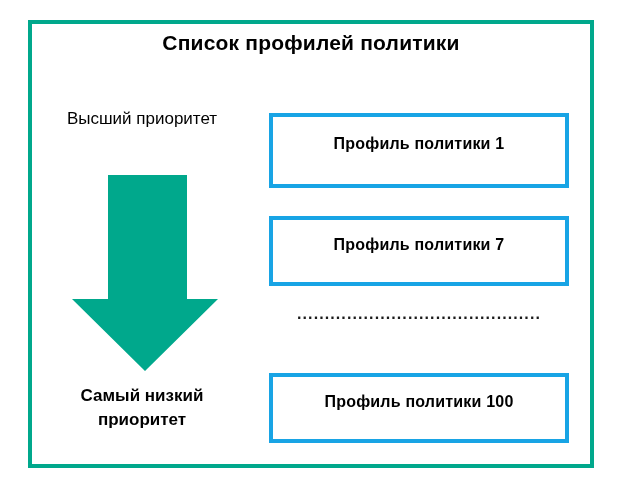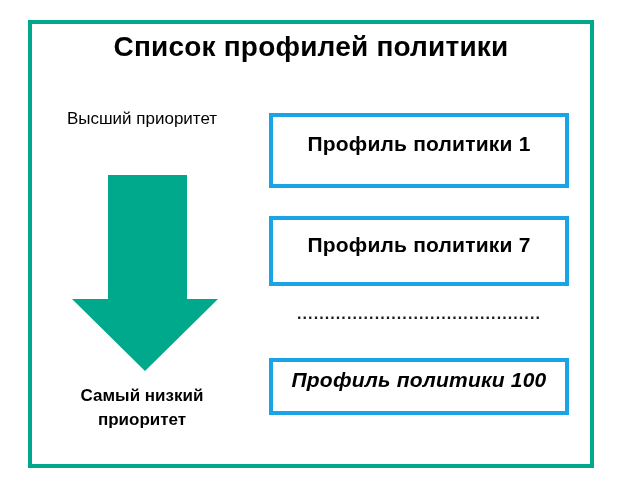--- a/index.html
+++ b/index.html
@@ -25,21 +25,21 @@
     left: 28px; top: 20px;
     width: 566px; height: 448px;
     border: 4px solid var(--accent-teal);
     background: #ffffff;
   }
   .diagram-title {
     position: absolute;
     left: 28px; top: 31px;
     width: 566px;
     text-align: center;
-    font-size: 28px;
+    font-size: 21px;
     font-weight: bold;
     letter-spacing: 0.2px;
   }
   .side-label {
     position: absolute;
     left: 36px;
     width: 212px;
     text-align: center;
     font-size: 17px;
     line-height: 24px;
@@ -55,27 +55,27 @@
   .policy-box {
     position: absolute;
     left: 269px;
     width: 300px;
     border: 4px solid var(--box-border-blue);
     background: #ffffff;
     display: flex;
     align-items: center;
     justify-content: center;
     padding-bottom: 13px;
-    font-size: 21px;
+    font-size: 16px;
     font-weight: bold;
     letter-spacing: 0.2px;
   }
   .policy-box.b1 { top: 113px; height: 75px; }
   .policy-box.b2 { top: 216px; height: 70px; }
-  .policy-box.b3 { top: 358px; height: 57px; font-style: italic; }
+  .policy-box.b3 { top: 373px; height: 70px; }
   .ellipsis-line {
     position: absolute;
     left: 269px; top: 303px;
     width: 300px;
     text-align: center;
     font-size: 16px;
     font-weight: bold;
     line-height: 22px;
     letter-spacing: 1.1px;
     white-space: nowrap;

